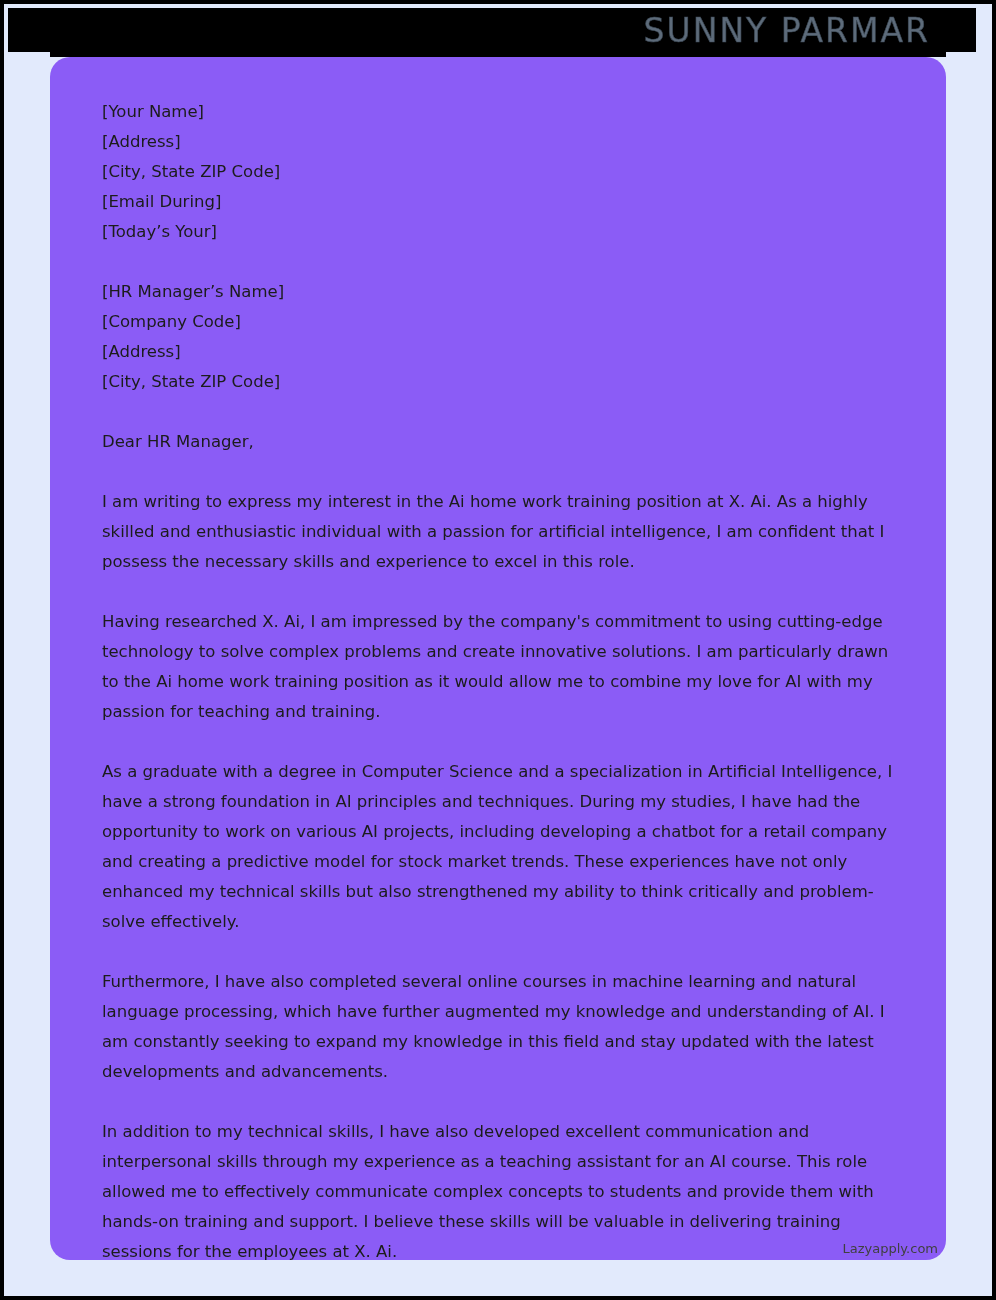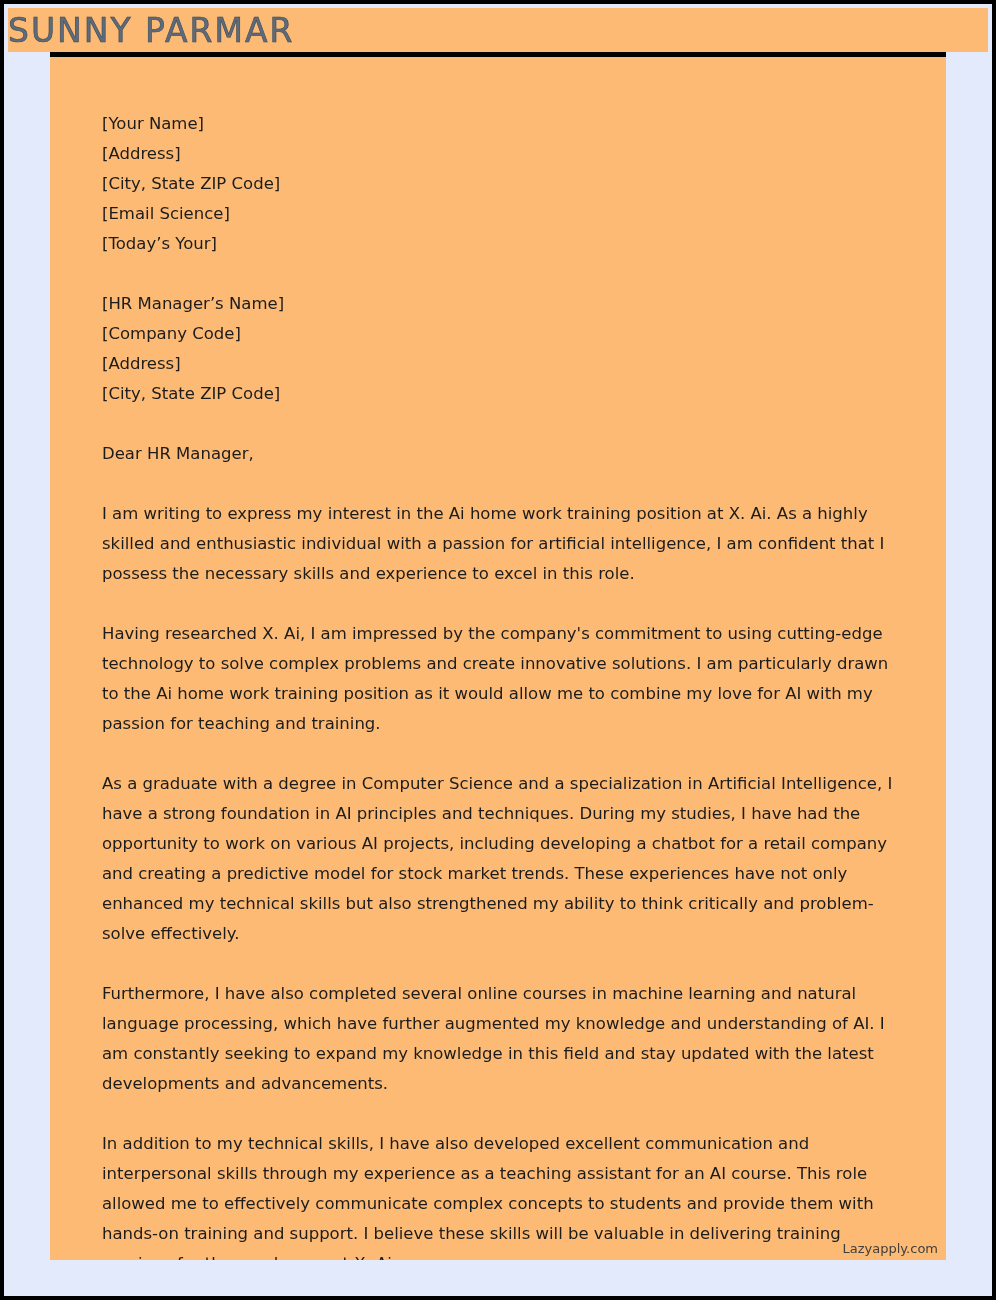--- a/index.html
+++ b/index.html
@@ -18,26 +18,26 @@
     width: 996px;
     height: 1300px;
     background: #e2eafc;
     box-sizing: border-box;
     border: 4px solid #000;
   }
   .header {
     position: absolute;
     top: 4px;
     left: 4px;
-    right: 4px;
+    right: 16px;
     height: 44px;
     display: flex;
     align-items: center;
-    justify-content: flex-start;
-    background: #fdba74;
+    justify-content: flex-end;
+    background: #000000;
     padding-right: 46px;
     box-sizing: border-box;
   }
   .header-name {
     font-family: "DejaVu Sans", sans-serif;
     font-size: 33px;
     letter-spacing: 2px;
     color: #5d6b7a;
     -webkit-text-stroke: 0.6px #3d4a57;
     font-weight: 400;
@@ -49,24 +49,25 @@
     right: 46px;
     height: 5px;
     background: #000;
   }
   .sheet {
     position: absolute;
     top: 53px;
     left: 46px;
     right: 46px;
     bottom: 36px;
-    background: #fdba74;
+    background: #8b5cf6;
     box-sizing: border-box;
     overflow: hidden;
-    padding: 52px 52px 0 52px;
+    padding: 40px 52px 0 52px;
+    border-radius: 20px;
   }
   .letter {
     font-family: "DejaVu Sans", sans-serif;
     font-size: 16.5px;
     line-height: 30px;
     color: #1c1c1c;
   }
   .addr-line {
     white-space: pre;
   }
@@ -96,21 +97,21 @@
   </div>
   <div class="header-rule"></div>
 
   <div class="sheet">
     <div class="letter">
 
       <div class="addr-group">
         <div class="addr-line">[Your Name]</div>
         <div class="addr-line">[Address]</div>
         <div class="addr-line">[City, State ZIP Code]</div>
-        <div class="addr-line">[Email Science]</div>
+        <div class="addr-line">[Email During]</div>
         <div class="addr-line">[Today’s Your]</div>
       </div>
 
       <div class="addr-group">
         <div class="addr-line">[HR Manager’s Name]</div>
         <div class="addr-line">[Company Code]</div>
         <div class="addr-line">[Address]</div>
         <div class="addr-line">[City, State ZIP Code]</div>
       </div>
 

